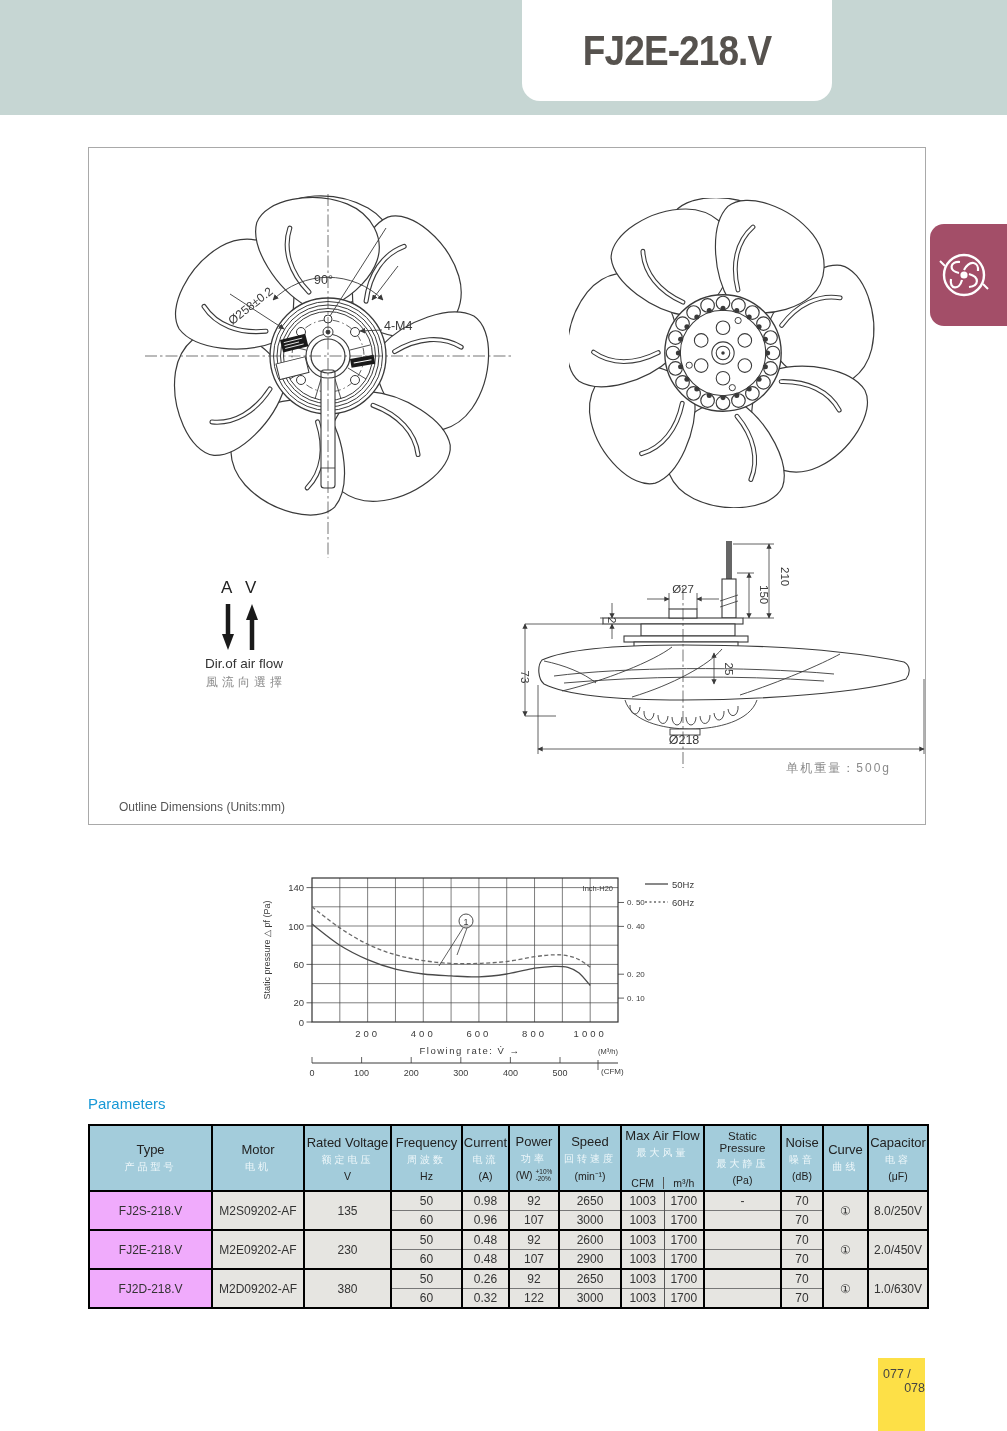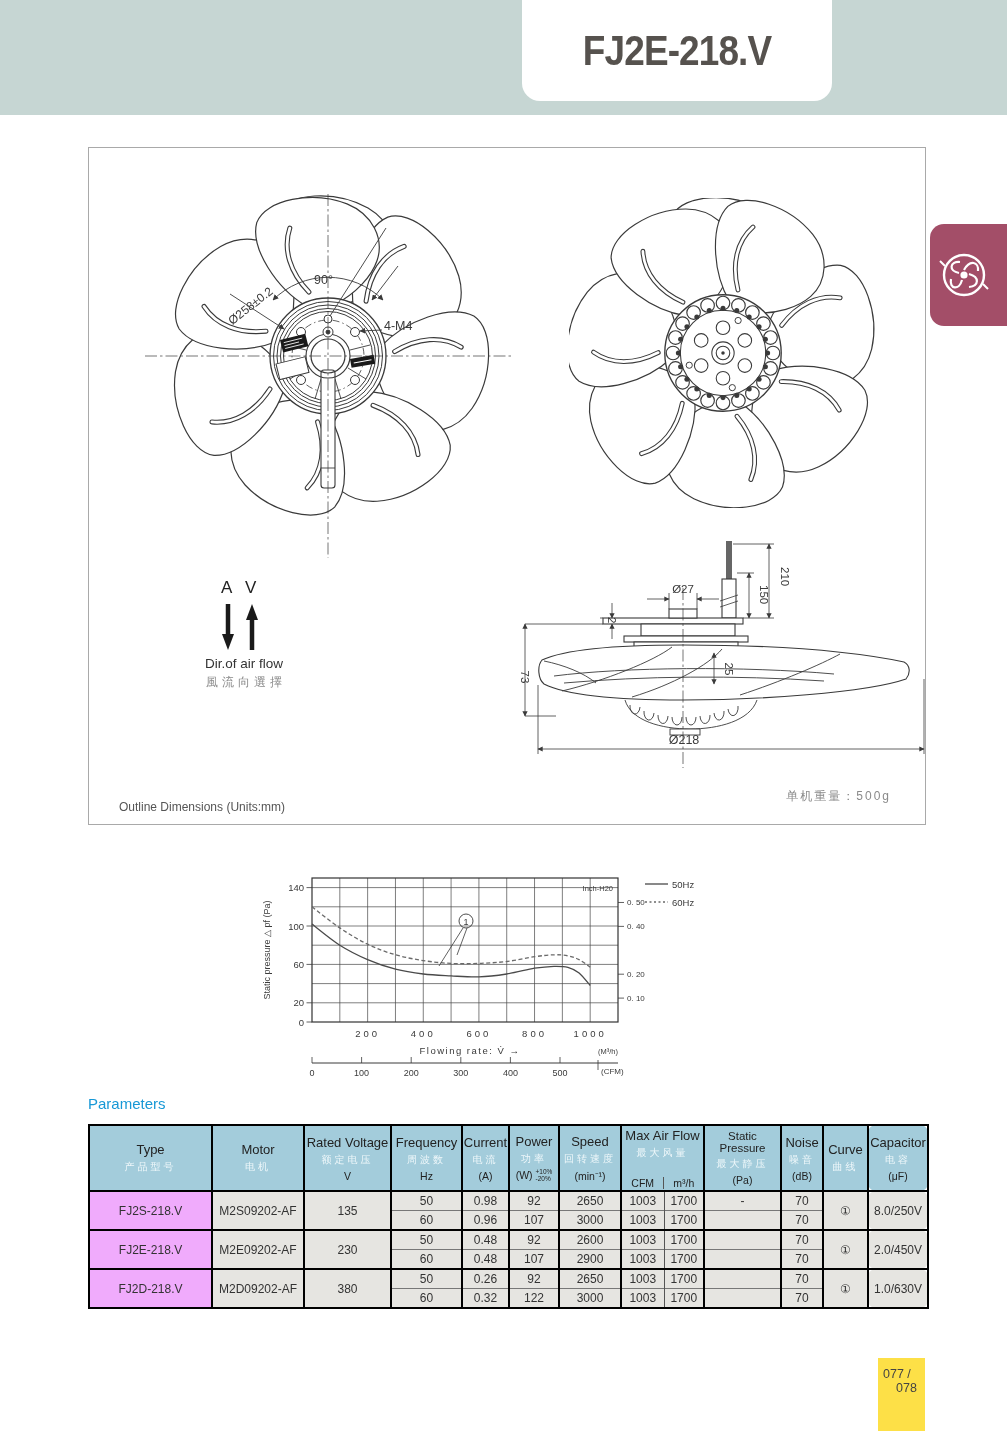--- a/index.html
+++ b/index.html
@@ -11,53 +11,53 @@
              border-radius:0 0 18px 18px;display:flex;align-items:center;justify-content:center;}
   .title-box h1{margin:0;font-size:42px;font-weight:bold;color:#56524e;letter-spacing:-1px;
                 display:inline-block;transform:scaleX(.88);}
   
   .badge{position:absolute;left:930px;top:224px;width:77px;height:102px;background:#a34e68;
          border-radius:14px 0 0 14px;display:flex;align-items:center;}
   .badge svg{margin-left:8px;}
   
   .panel{position:absolute;left:88px;top:147px;width:836px;height:676px;border:1px solid #a9a9a9;background:#fff;}
   .outline-note{position:absolute;left:30px;bottom:10px;font-size:12px;color:#555;}
-  .weight-note{position:absolute;right:34px;top:640px;font-size:12px;color:#8a8a8a;letter-spacing:2px;}
+  .weight-note{position:absolute;right:34px;top:612px;font-size:12px;color:#8a8a8a;letter-spacing:2px;}
   .fan-front{position:absolute;left:55px;top:25px;}
   .fan-rear{position:absolute;left:480px;top:50px;}
   .side-view{position:absolute;left:415px;top:385px;}
   .airflow{position:absolute;left:112px;top:430px;width:150px;height:120px;}
   .airflow .av{position:absolute;top:0;left:0;font-size:17px;color:#222;}
   .airflow .en{position:absolute;left:4px;top:78px;font-size:13.5px;color:#333;}
   .airflow .zh{position:absolute;left:5px;top:96px;font-size:12px;color:#8a8a8a;letter-spacing:4px;}
   
   .chart{position:absolute;left:258px;top:864px;}
   
   .params-head{position:absolute;left:88px;top:1095px;font-size:15px;font-weight:normal;color:#1798d6;}
   table.params{position:absolute;left:88px;top:1124px;border-collapse:collapse;table-layout:fixed;
                width:839px;border:2px solid #000;}
   table.params th,table.params td{padding:0;text-align:center;vertical-align:middle;overflow:hidden;}
   table.params th{background:#a3ccdb;height:64px;border-right:2px solid #000;border-bottom:2px solid #000;font-weight:normal;}
   table.params td{background:#e6e5e1;font-size:12px;color:#333;height:18px;border-right:2px solid #000;}
-  table.params .last{border-right:0;border-radius:8px;}
+  table.params .last{border-right:0;}
   table.params .cfm-col{border-right:1px solid #555;}
   table.params tr.rowB td{border-top:1px solid #777;}
   table.params tr.gtop td{border-top:2px solid #000;}
   table.params td.type-cell{background:#f0abfc;}
   th .en{font-size:13px;color:#222;}
   th .zh{font-size:10px;color:#eef7fa;letter-spacing:3px;margin-top:3px;}
   th .unit{font-size:10.5px;color:#222;margin-top:3px;}
   th .tol{display:inline-block;vertical-align:middle;font-size:6.5px;line-height:6.5px;text-align:left;}
   th .units-row{display:flex;margin-top:17px;align-items:flex-end;}
   th .units-row span{font-size:10.5px;color:#222;}
   
   .pagebox{position:absolute;left:878px;top:1358px;width:47px;height:73px;background:#fde047;
            font-size:12.5px;color:#444;padding-top:9px;box-sizing:border-box;}
   .pagebox .l1{margin-left:5px;}
-  .pagebox .l2{margin-left:18px;}
+  .pagebox .l2{margin-left:18px;text-align:right;}
   svg text{font-family:"Liberation Sans",sans-serif;fill:#3a3a3a;}
 </style>
 </head>
 <body>
 
 <div class="page">
 
   <div class="band"></div>
   <div class="title-box">
     <h1>FJ2E-218.V</h1>

